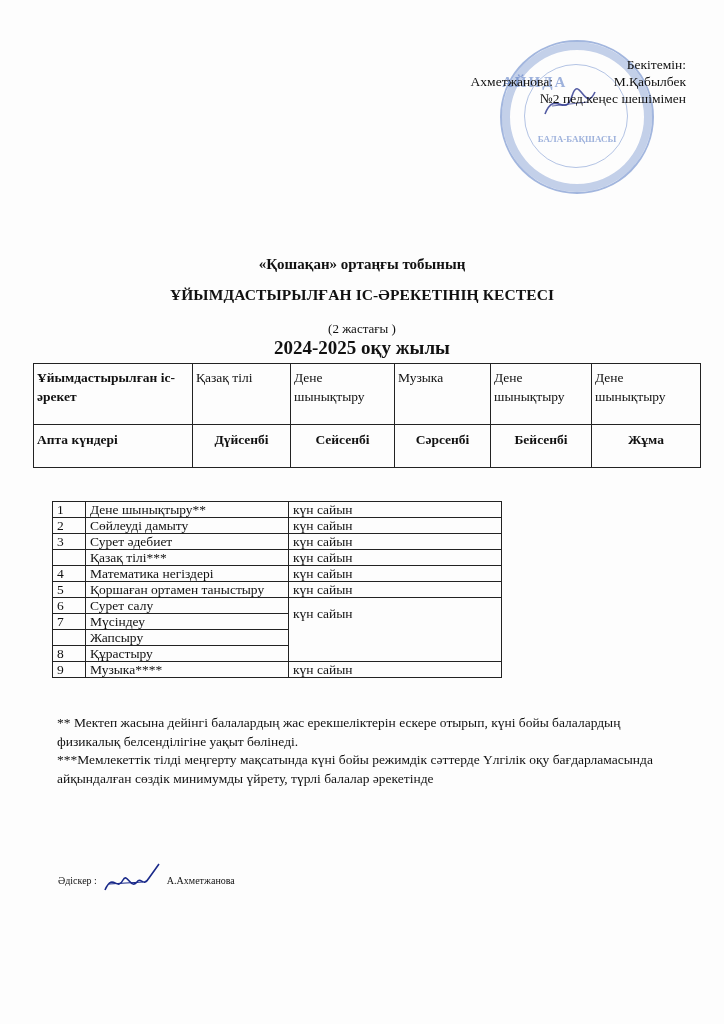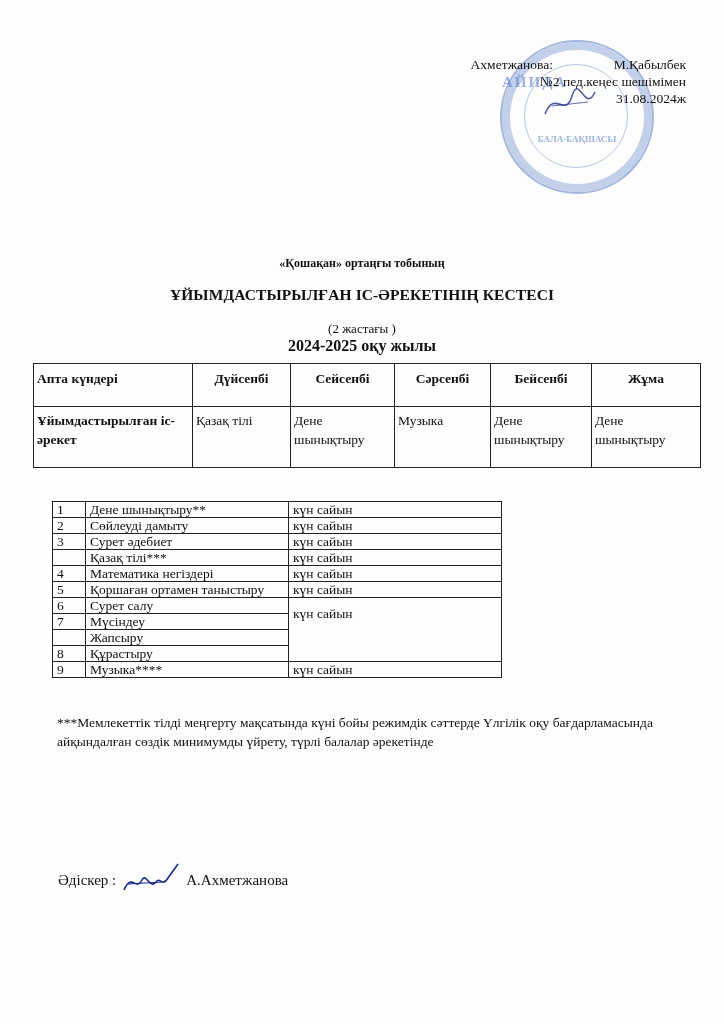--- a/index.html
+++ b/index.html
@@ -29,24 +29,24 @@
     position: absolute; left: 0; right: 0; top: 32px; text-align: left;
     color: rgba(60,100,185,0.55); font-size: 15px; font-weight: bold; letter-spacing: 2px;
   }
   .stamp-text-bot {
     position: absolute; left: 0; right: 0; top: 92px; text-align: center;
     color: rgba(60,100,185,0.55); font-size: 9px; font-weight: bold;
   }
   .signature-head { left: 540px; top: 84px; }
 
   
-  .h1 { left: 0; right: 0; top: 256px; text-align: center; font-weight: bold; font-size: 12px; }
+  .h1 { left: 0; right: 0; top: 256px; text-align: center; font-weight: bold; font-size: 15px; }
   .h2 { left: 0; right: 0; top: 286px; text-align: center; font-weight: bold; font-size: 15.5px; letter-spacing: 0.1px; }
   .h3 { left: 0; right: 0; top: 321px; text-align: center; font-size: 13px; }
-  .h4 { left: 0; right: 0; top: 337px; text-align: center; font-weight: bold; font-size: 16px; }
+  .h4 { left: 0; right: 0; top: 337px; text-align: center; font-weight: bold; font-size: 19px; }
 
   
   table.week {
     position: absolute; left: 33px; top: 363px; width: 668px;
     border-collapse: collapse; font-size: 13.5px;
   }
   table.week td, table.week th {
     border: 1.3px solid #222; vertical-align: top; padding: 4px 3px; text-align: left;
   }
   table.week th { height: 31px; font-weight: bold; text-align: center; padding-top: 7px; }
@@ -64,69 +64,69 @@
   }
   table.freq td.num { width: 24px; }
   table.freq td.name { width: 194px; }
   table.freq td.merged { vertical-align: top; padding-top: 8px; }
 
   
   .notes { left: 57px; top: 714px; width: 620px; font-size: 13.5px; line-height: 18.5px; }
   .notes p { margin: 0; }
 
   
-  .signer { left: 58px; top: 862px; font-size: 15px; display: flex; align-items: center; gap: 6px; }
+  .signer { left: 58px; top: 862px; font-size: 10px; display: flex; align-items: center; gap: 6px; }
   .signer svg { display: block; }
 </style>
 </head>
 <body>
 
 <div class="abs stamp">
   <div class="stamp-inner"></div>
   <div class="stamp-text-top">АЙИДА</div>
   <div class="stamp-text-bot">БАЛА-БАҚШАСЫ</div>
 </div>
 
 <svg class="abs signature-head" width="60" height="40">
   <path d="M5 30 C 15 5, 25 35, 32 12 S 45 30, 55 8" stroke="rgba(40,50,140,0.8)" stroke-width="1.6" fill="none"></path>
   <path d="M12 22 L 48 18" stroke="rgba(40,50,140,0.7)" stroke-width="1.2" fill="none"></path>
 </svg>
 
 <div class="abs approve">
+  <div>Бекітемін:</div>
   <div>
     <span>Ахметжанова:</span>
     <span style="display:inline-block;width:54px"></span>
     <span>М.Қабылбек</span>
   </div>
   <div>№2 пед.кеңес шешімімен</div>
-  <div>31.08.2024ж</div>
 </div>
 
 <div class="abs h1">«Қошақан» ортаңғы тобының</div>
 <div class="abs h2">ҰЙЫМДАСТЫРЫЛҒАН ІС-ӘРЕКЕТІНІҢ КЕСТЕСІ</div>
 <div class="abs h3">(2 жастағы )</div>
 <div class="abs h4">2024-2025 оқу жылы</div>
 
 <table class="week">
   <tbody>
       <tr>
+    <td class="rowhead">Ұйымдастырылған іс-әрекет</td>
+    <td>Қазақ тілі</td>
+    <td>Дене шынықтыру</td>
+    <td>Музыка</td>
+    <td>Дене шынықтыру</td>
+    <td>Дене шынықтыру</td>
+  </tr>
+  <tr>
     <th class="first" style="width:152px">Апта күндері</th>
     <th style="width:91px">Дүйсенбі</th>
     <th style="width:97px">Сейсенбі</th>
     <th style="width:89px">Сәрсенбі</th>
     <th style="width:94px">Бейсенбі</th>
     <th>Жұма</th>
-  </tr>
-  <tr>
-    <td class="rowhead">Ұйымдастырылған іс-әрекет</td>
-    <td>Қазақ тілі</td>
-    <td>Дене шынықтыру</td>
-    <td>Музыка</td>
-    <td>Дене шынықтыру</td>
-    <td>Дене шынықтыру</td>
   </tr>
 </tbody>
   </table>
 
 <table class="freq">
   <tbody>
       <tr>
     <td class="num">1</td>
     <td class="name">Дене шынықтыру**</td>
     <td>күн сайын</td>
@@ -175,20 +175,21 @@
   </tr>
   <tr>
     <td class="num">9</td>
     <td class="name">Музыка****</td>
     <td>күн сайын</td>
   </tr>
 </tbody>
   </table>
 
 <div class="abs notes">
+  <p>** Мектеп жасына дейінгі балалардың жас ерекшеліктерін ескере отырып, күні бойы балалардың физикалық белсенділігіне уақыт бөлінеді.</p>
   <p>***Мемлекеттік тілді меңгерту мақсатында күні бойы режимдік сәттерде Үлгілік оқу бағдарламасында айқындалған сөздік минимумды үйрету, түрлі балалар әрекетінде</p>
 </div>
 
 <div class="abs signer">
   <span>Әдіскер :</span>
   <svg width="58" height="36">
     <path d="M2 28 C 10 10, 14 30, 20 18 C 24 10, 28 28, 34 20 C 38 14, 40 26, 46 16 L 56 2" stroke="#1a2a8a" stroke-width="1.6" fill="none"></path>
     <path d="M6 22 L 40 20" stroke="#1a2a8a" stroke-width="1.2" fill="none"></path>
   </svg>
   <span>А.Ахметжанова</span>

